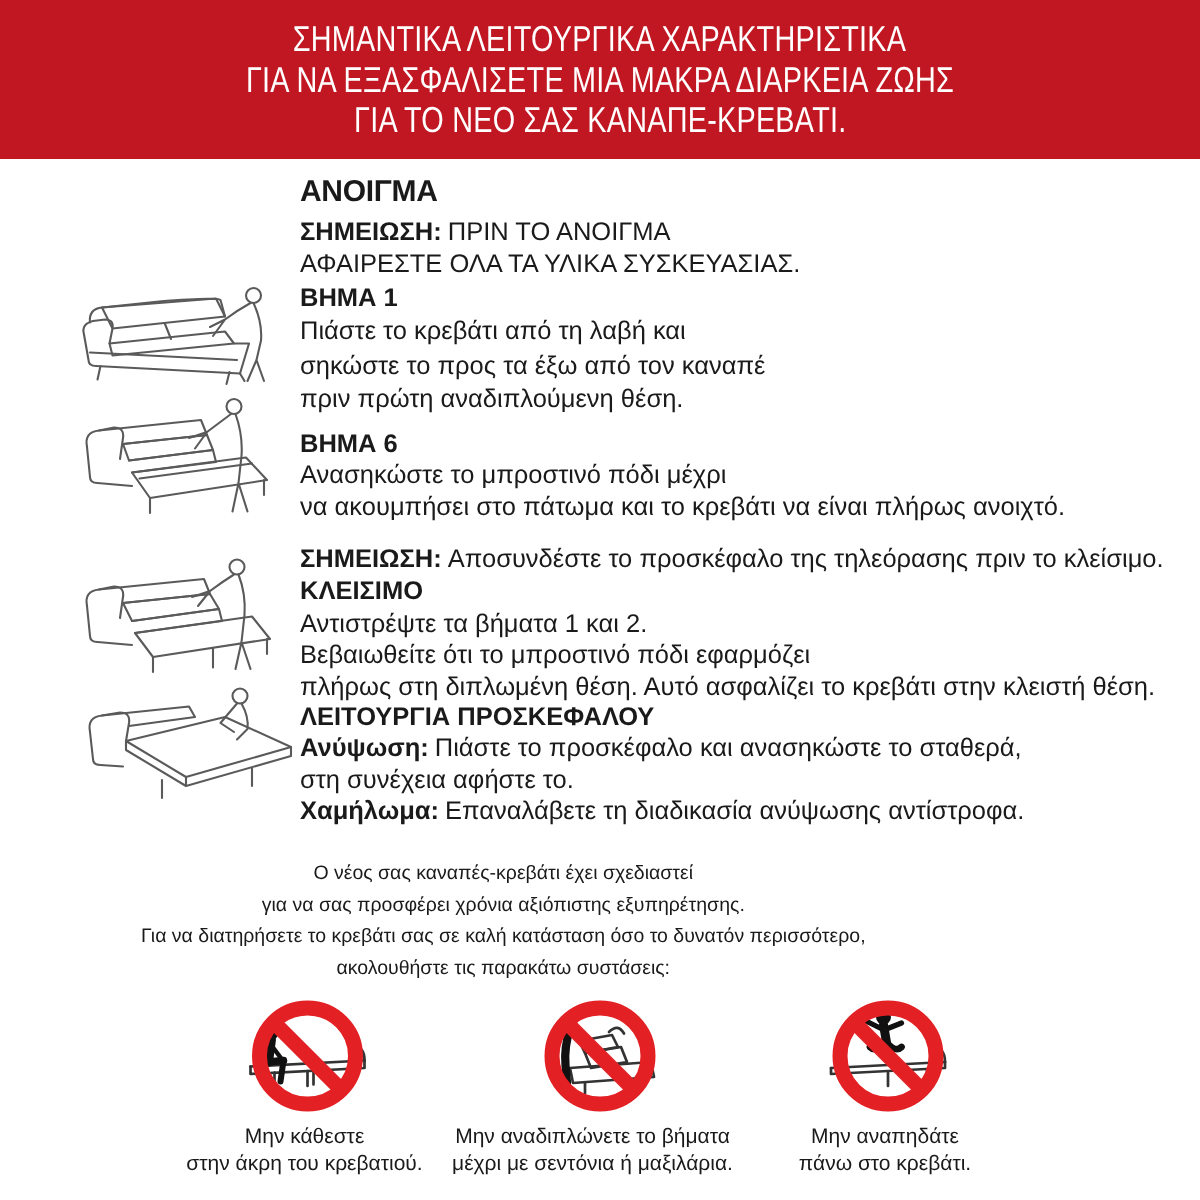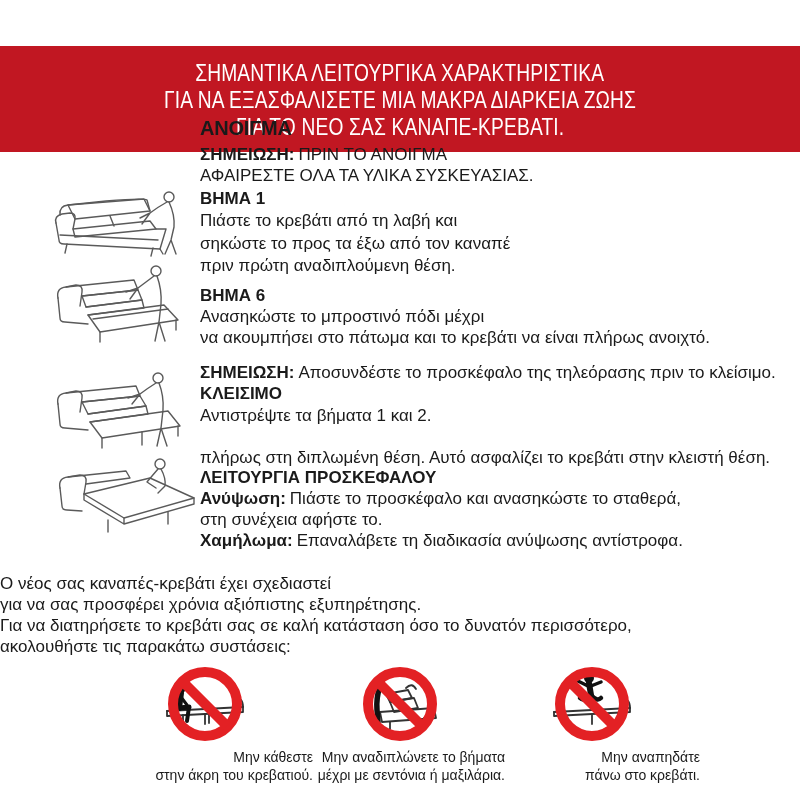--- a/index.html
+++ b/index.html
@@ -10,41 +10,41 @@
     --silhouette:#111111;
   }
   html,body{margin:0;padding:0;background:#fff;}
   .page{
     position:relative;width:800px;height:800px;background:#fff;overflow:hidden;
     font-family:"Liberation Sans", sans-serif;color:var(--text);
   }
   
   .banner{
     position:absolute;left:0;top:0;width:800px;height:106px;background:var(--banner-red);
-    display:flex;flex-direction:column;justify-content:center;align-items:center;margin-top:46px;
+    display:flex;flex-direction:column;justify-content:center;align-items:center;
   }
   .banner-line{
     color:#fff;font-size:24px;line-height:27px;white-space:nowrap;
     transform:scaleX(0.80);transform-origin:50% 50%;letter-spacing:0.2px;
   }
   
   .t{position:absolute;left:200px;font-size:17px;line-height:20px;white-space:nowrap;}
   .hd{font-weight:bold;}
   .title-lg{font-size:20px;font-weight:bold;letter-spacing:-0.2px;}
   .lbl{font-weight:bold;margin-right:4px;}
   
-  .outro-line{position:absolute;left:0;width:671px;font-size:17px;white-space:nowrap;}
+  .outro-line{position:absolute;left:0;width:671px;text-align:center;font-size:13px;white-space:nowrap;}
   
   .sketch{position:absolute;}
   .sk{fill:none;stroke:var(--sketch);stroke-width:1.4;stroke-linecap:round;stroke-linejoin:round;}
   .bed{fill:none;stroke:#333;stroke-width:1.8;stroke-linecap:round;stroke-linejoin:round;}
   .man{fill:none;stroke:var(--silhouette);stroke-linecap:round;stroke-linejoin:round;}
   .ban{fill:none;stroke:var(--prohibit-red);}
   
-  .warn-caption{position:absolute;width:220px;text-align:right;font-size:14px;line-height:18px;top:748px;}
+  .warn-caption{position:absolute;width:220px;text-align:center;font-size:14px;line-height:18px;top:748px;}
 </style>
 </head>
 <body>
 
 <div class="page">
 
   <div class="banner">
     <div class="banner-line">ΣΗΜΑΝΤΙΚΑ ΛΕΙΤΟΥΡΓΙΚΑ ΧΑΡΑΚΤΗΡΙΣΤΙΚΑ</div>
     <div class="banner-line">ΓΙΑ ΝΑ ΕΞΑΣΦΑΛΙΣΕΤΕ ΜΙΑ ΜΑΚΡΑ ΔΙΑΡΚΕΙΑ ΖΩΗΣ</div>
     <div class="banner-line">ΓΙΑ ΤΟ ΝΕΟ ΣΑΣ ΚΑΝΑΠΕ-ΚΡΕΒΑΤΙ.</div>
@@ -117,20 +117,21 @@
   <div class="t hd" style="top:286px">ΒΗΜΑ 6</div>
   <div class="t" style="top:307px">Ανασηκώστε το μπροστινό πόδι μέχρι</div>
   <div class="t" style="top:328px">να ακουμπήσει στο πάτωμα και το κρεβάτι να είναι πλήρως ανοιχτό.</div>
 
   <div class="t" style="top:363px">
     <span class="lbl">ΣΗΜΕΙΩΣΗ:</span><span>Αποσυνδέστε το προσκέφαλο της τηλεόρασης πριν το κλείσιμο.</span>
   </div>
 
   <div class="t hd" style="top:384px">ΚΛΕΙΣΙΜΟ</div>
   <div class="t" style="top:406px">Αντιστρέψτε τα βήματα 1 και 2.</div>
+  <div class="t" style="top:427px">Βεβαιωθείτε ότι το μπροστινό πόδι εφαρμόζει</div>
   <div class="t" style="top:448px">πλήρως στη διπλωμένη θέση. Αυτό ασφαλίζει το κρεβάτι στην κλειστή θέση.</div>
 
   <div class="t hd" style="top:468px">ΛΕΙΤΟΥΡΓΙΑ ΠΡΟΣΚΕΦΑΛΟΥ</div>
   <div class="t" style="top:489px">
     <span class="lbl">Ανύψωση:</span><span>Πιάστε το προσκέφαλο και ανασηκώστε το σταθερά,</span>
   </div>
   <div class="t" style="top:510px">στη συνέχεια αφήστε το.</div>
   <div class="t" style="top:531px">
     <span class="lbl">Χαμήλωμα:</span><span>Επαναλάβετε τη διαδικασία ανύψωσης αντίστροφα.</span>
   </div>

